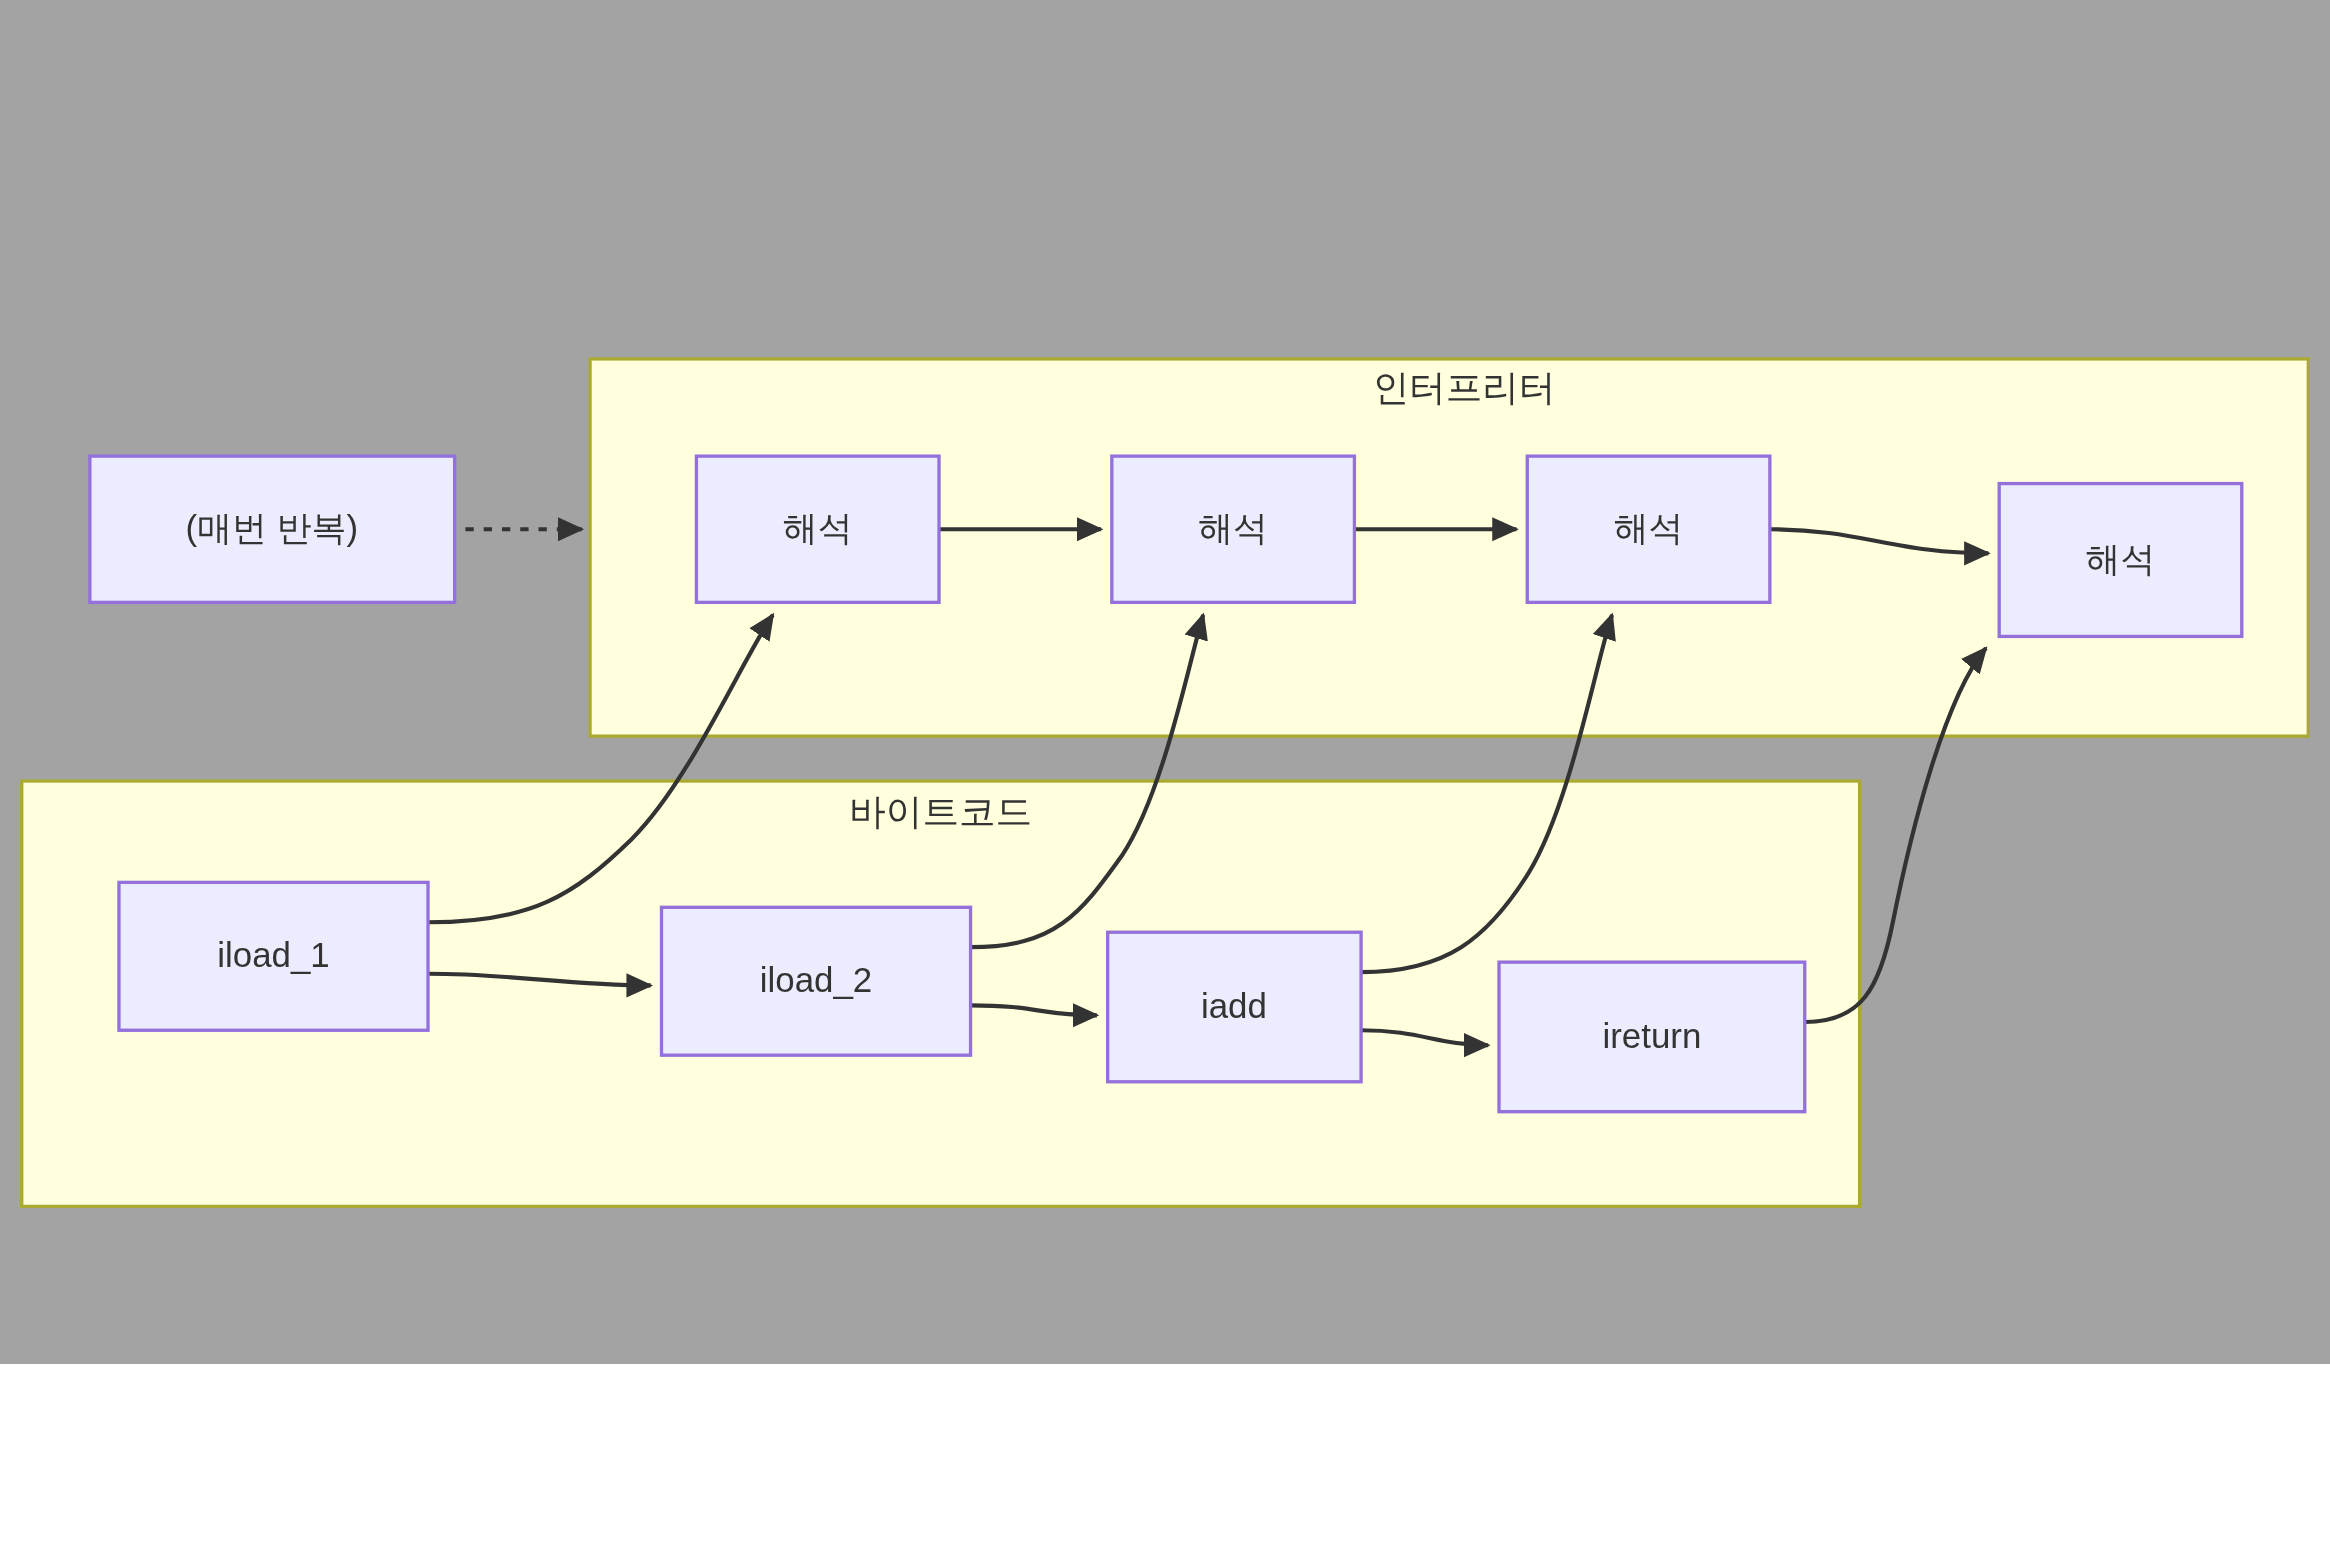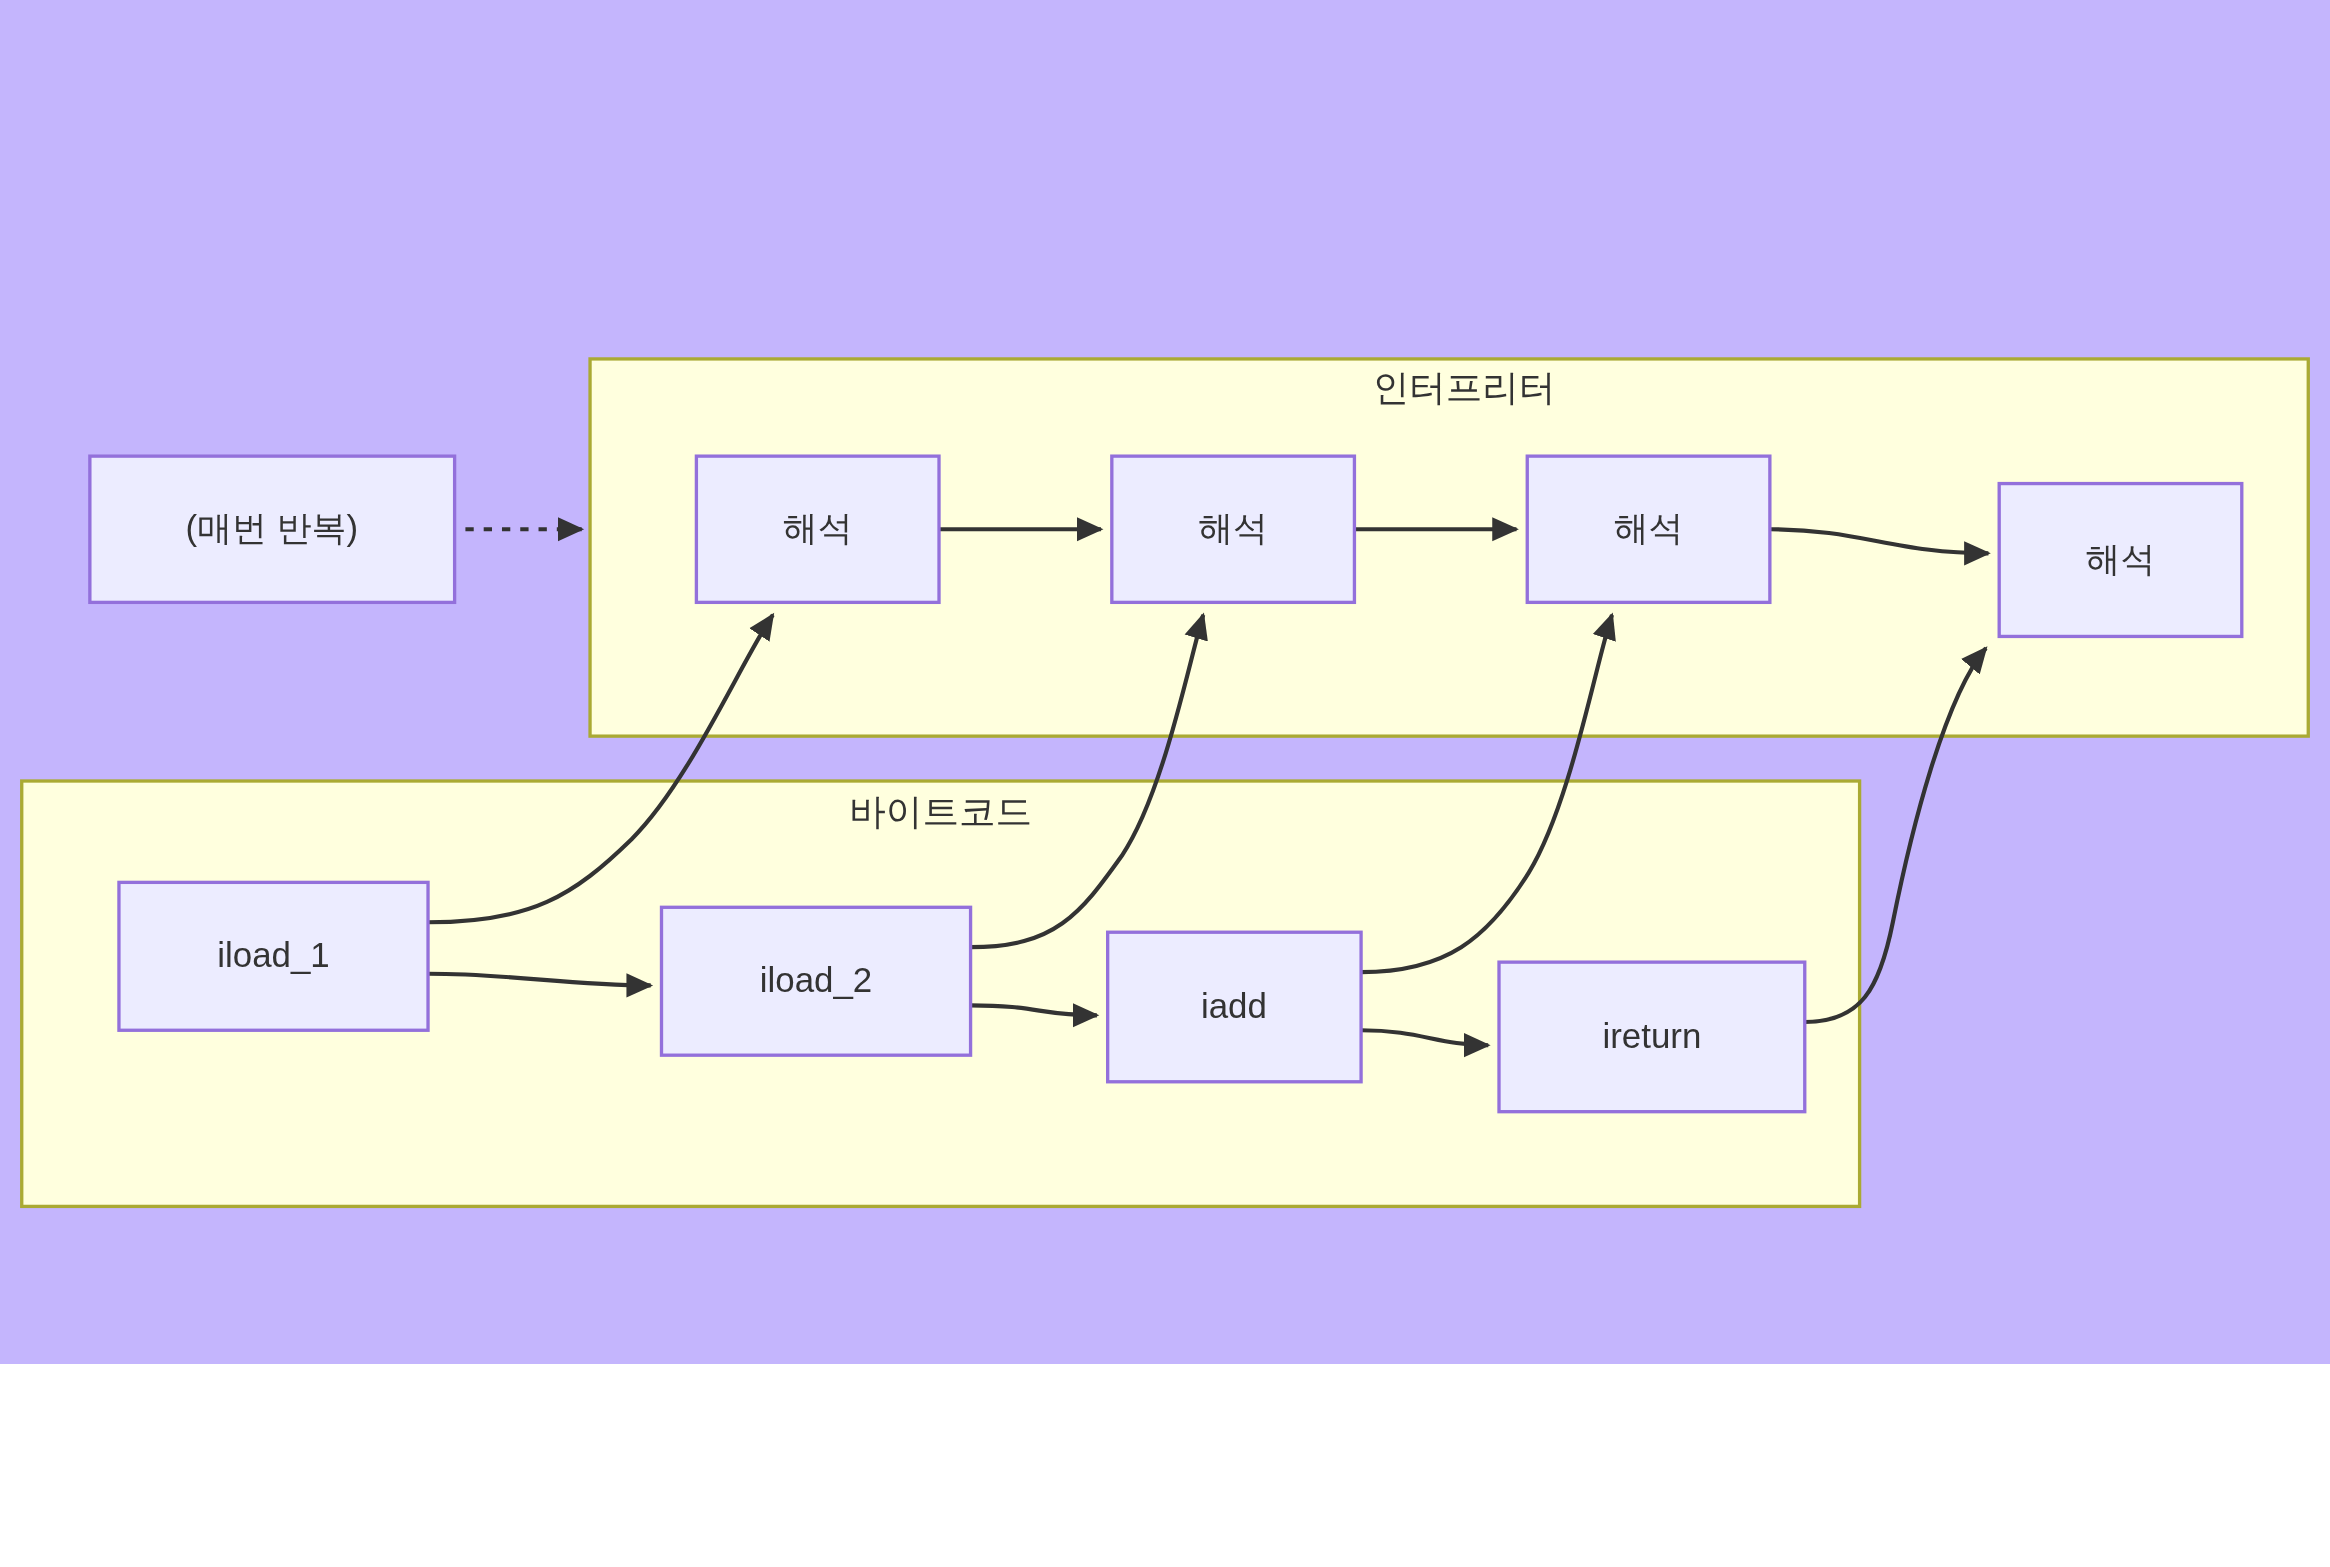--- a/index.html
+++ b/index.html
@@ -10,21 +10,21 @@
   body {
     width: 2330px;
     height: 1567px;
     font-family: "Liberation Sans", "DejaVu Sans", sans-serif;
     overflow: hidden;
   }
   #diagram-root {
     position: relative;
     width: 2330px;
     height: 1364px;
-    background: #c4b5fd;
+    background: #a3a3a3;
   }
   svg#diagram-canvas {
     position: absolute;
     top: 0;
     left: 0;
     width: 2330px;
     height: 1567px;
     display: block;
   }
   .cluster-rect {

